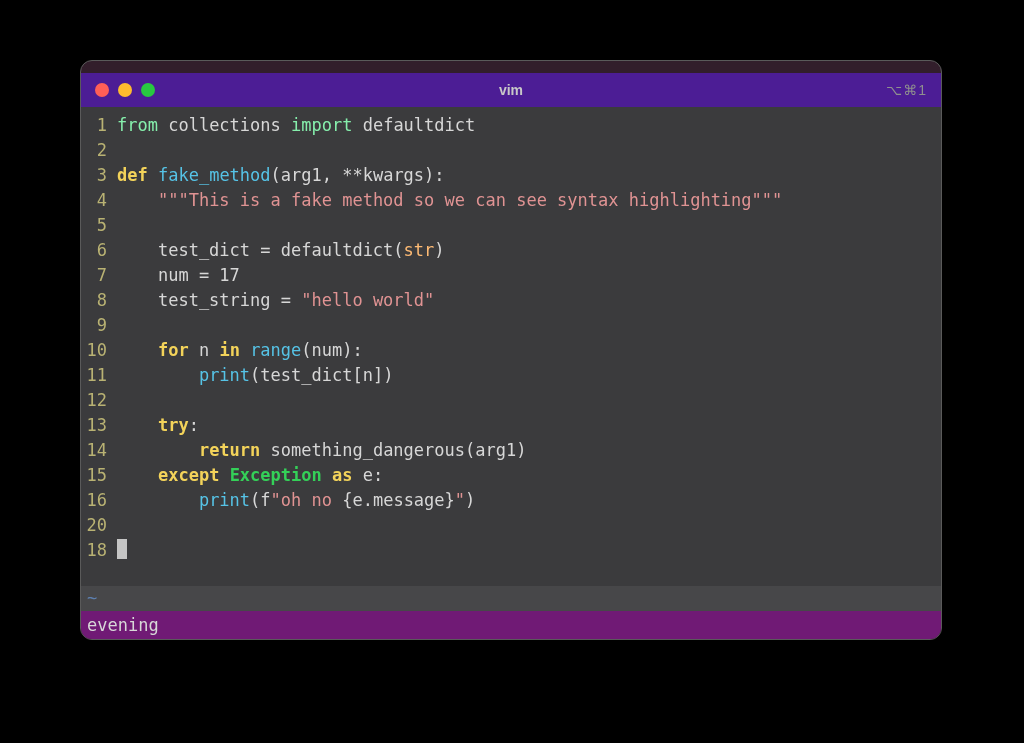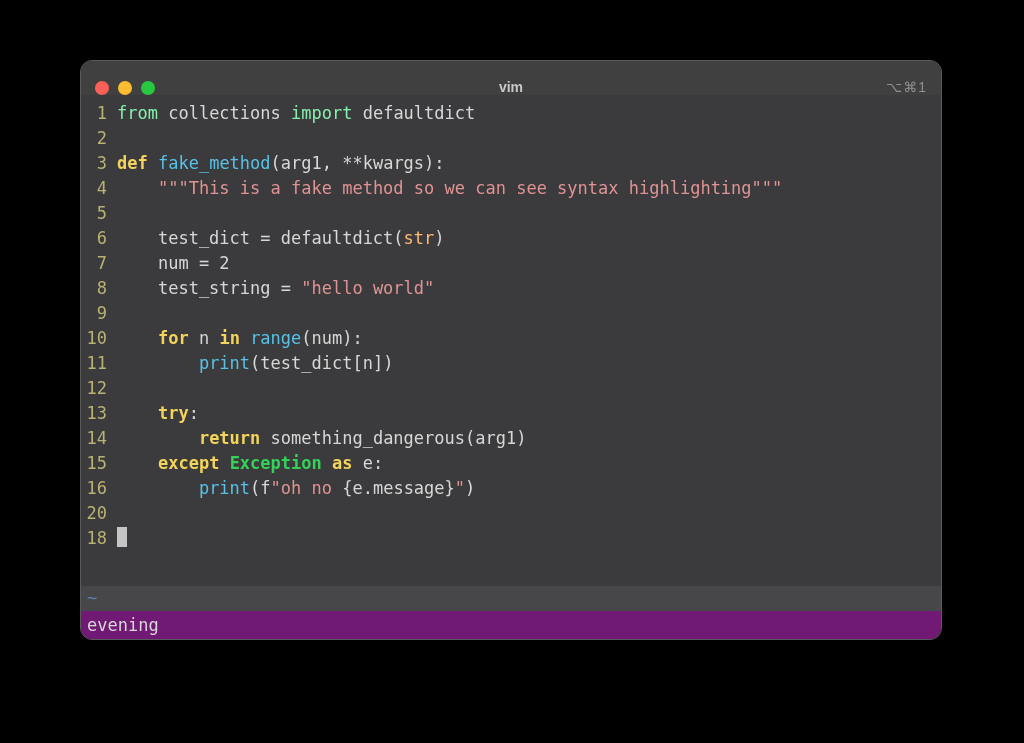--- a/index.html
+++ b/index.html
@@ -18,25 +18,26 @@
     background: #321e2b;
     border: 1px solid #5a5a5a;
     border-radius: 12px;
     box-shadow: 0 20px 60px rgba(0,0,0,0.7);
     overflow: hidden;
     display: flex;
     flex-direction: column;
   }
   .titlebar {
     height: 34px;
-    background: #404040;
+    background: #4c1d95;
     display: flex;
-    align-items: flex-end;
+    align-items: center;
     position: relative;
     flex-shrink: 0;
+    margin-top: 12px;
   }
   .traffic {
     display: flex;
     gap: 9px;
     padding-left: 14px;
   }
   .tl-btn {
     width: 14px; height: 14px;
     border-radius: 50%;
   }
@@ -131,21 +132,21 @@
     <div class="title-right">⌥⌘1</div>
   </div>
   <div class="terminal">
     <div class="editor" id="editor">
         <div class="line"><span class="ln">1</span><span class="code"><span class="imp">from</span><span class="code"> collections </span><span class="imp">import</span><span class="code"> defaultdict</span></span></div>
         <div class="line"><span class="ln">2</span><span class="code"></span></div>
         <div class="line"><span class="ln">3</span><span class="code"><span class="kw">def</span><span class="code"> </span><span class="func">fake_method</span><span class="code">(arg1, **kwargs):</span></span></div>
         <div class="line"><span class="ln">4</span><span class="code"><span class="code">    </span><span class="str">"""This is a fake method so we can see syntax highlighting"""</span></span></div>
         <div class="line"><span class="ln">5</span><span class="code"></span></div>
         <div class="line"><span class="ln">6</span><span class="code"><span class="code">    test_dict = defaultdict(</span><span class="ident">str</span><span class="code">)</span></span></div>
-        <div class="line"><span class="ln">7</span><span class="code"><span class="code">    num = 2</span></span></div>
+        <div class="line"><span class="ln">7</span><span class="code"><span class="code">    num = 17</span></span></div>
         <div class="line"><span class="ln">8</span><span class="code"><span class="code">    test_string = </span><span class="str">"hello world"</span></span></div>
         <div class="line"><span class="ln">9</span><span class="code"></span></div>
         <div class="line"><span class="ln">10</span><span class="code"><span class="code">    </span><span class="kw">for</span><span class="code"> n </span><span class="kw">in</span><span class="code"> </span><span class="builtin">range</span><span class="code">(num):</span></span></div>
         <div class="line"><span class="ln">11</span><span class="code"><span class="code">        </span><span class="builtin">print</span><span class="code">(test_dict[n])</span></span></div>
         <div class="line"><span class="ln">12</span><span class="code"></span></div>
         <div class="line"><span class="ln">13</span><span class="code"><span class="code">    </span><span class="kw">try</span><span class="code">:</span></span></div>
         <div class="line"><span class="ln">14</span><span class="code"><span class="code">        </span><span class="kw">return</span><span class="code"> something_dangerous(arg1)</span></span></div>
         <div class="line"><span class="ln">15</span><span class="code"><span class="code">    </span><span class="kw">except</span><span class="code"> </span><span class="exc">Exception</span><span class="code"> </span><span class="kw">as</span><span class="code"> e:</span></span></div>
         <div class="line"><span class="ln">16</span><span class="code"><span class="code">        </span><span class="builtin">print</span><span class="code">(f</span><span class="str">"oh no </span><span class="code">{e.message}</span><span class="str">"</span><span class="code">)</span></span></div>
         <div class="line"><span class="ln">20</span></div>

